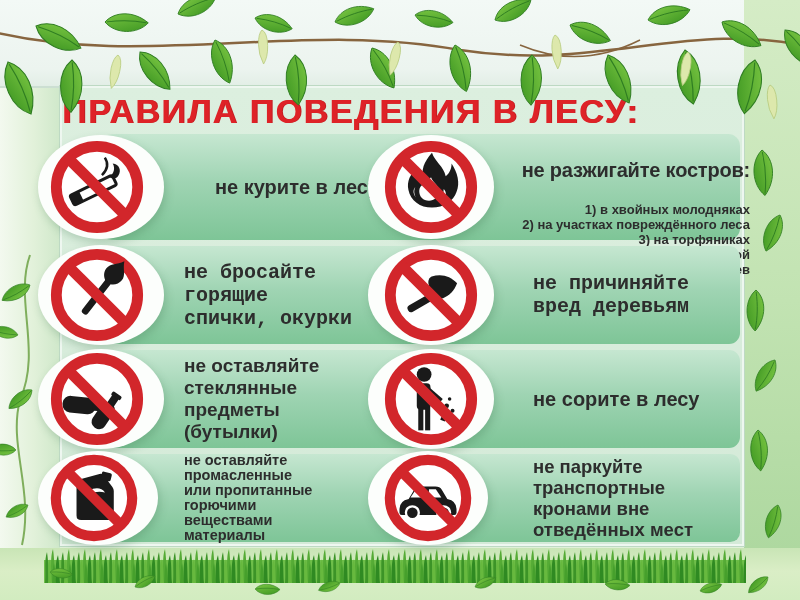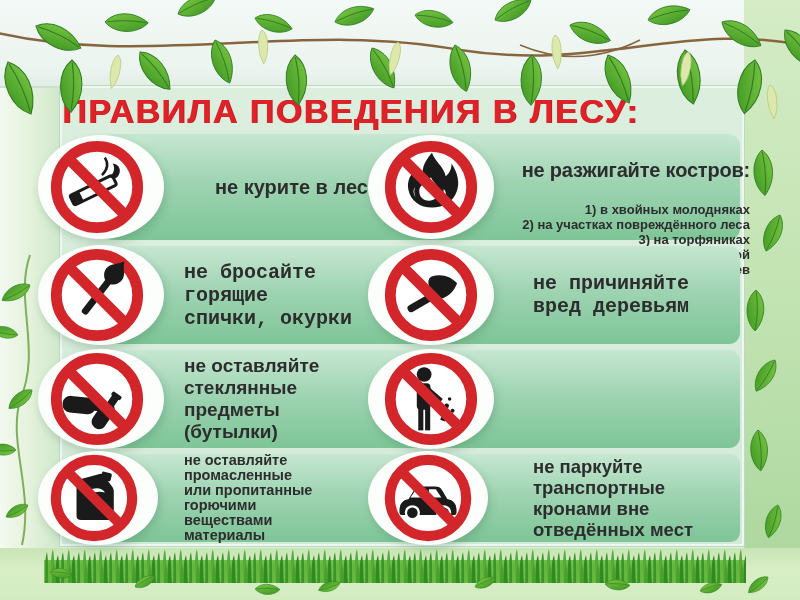--- a/index.html
+++ b/index.html
@@ -192,20 +192,21 @@
       <rect x="44" y="59" width="5.2" height="23"></rect>
       <path d="M47,37 l15,13 -4,4.8 -15,-13 z"></path>
       <circle cx="66" cy="57" r="2.4"></circle>
         <circle cx="72" cy="62" r="2"></circle>
       <circle cx="63" cy="64" r="2"></circle>
         <circle cx="69" cy="50" r="1.8"></circle>
       <rect x="60" y="69" width="5" height="3" transform="rotate(20 62 70)"></rect>
     </g>
     <use href="#slash"></use>
   </svg>
+  <div class="txt tr fs20">не сорите в лесу</div>
 </div>
 
 <div class="row row4">
   <div class="glow gl" style="width:120px;height:94px;top:-3px"></div>
   <svg class="sign sl" style="top:-2px" width="92" height="92" viewBox="0 0 100 100">
     <use href="#ring"></use>
     <g>
       <path fill="#1a1a1a" d="M31,34 q0,-3 3,-4 l22,-6 q3,-1 5,2 l9,12 q1.5,2 1.5,4.5 V69 q0,5 -5,5 H36 q-5,0 -5,-5 z"></path>
       <rect x="58" y="22" width="11" height="9" rx="2" transform="rotate(14 63 26)" fill="#1a1a1a"></rect>
       <path d="M44,42 q12,-6 18,2 q-10,-2 -16,2 z" fill="#fff"></path>

